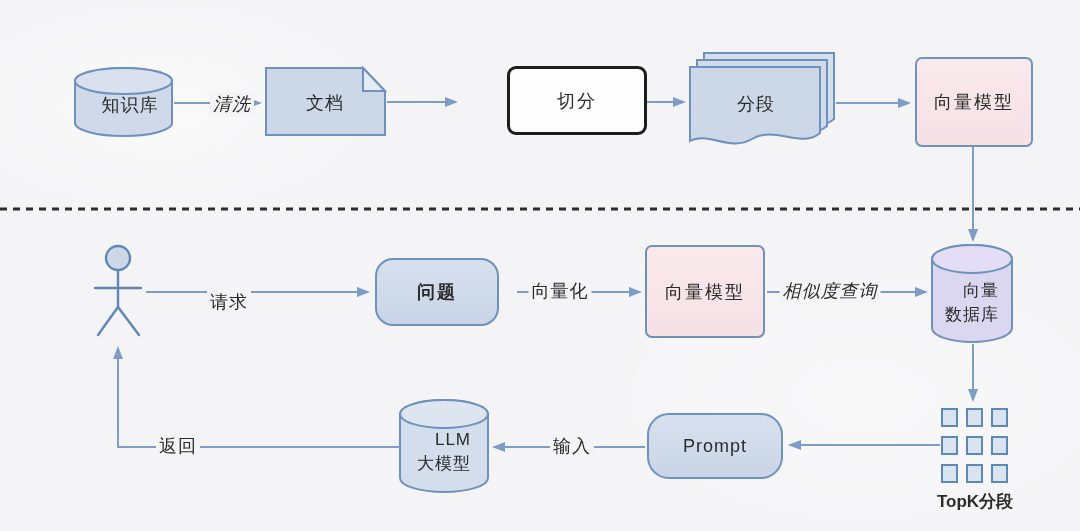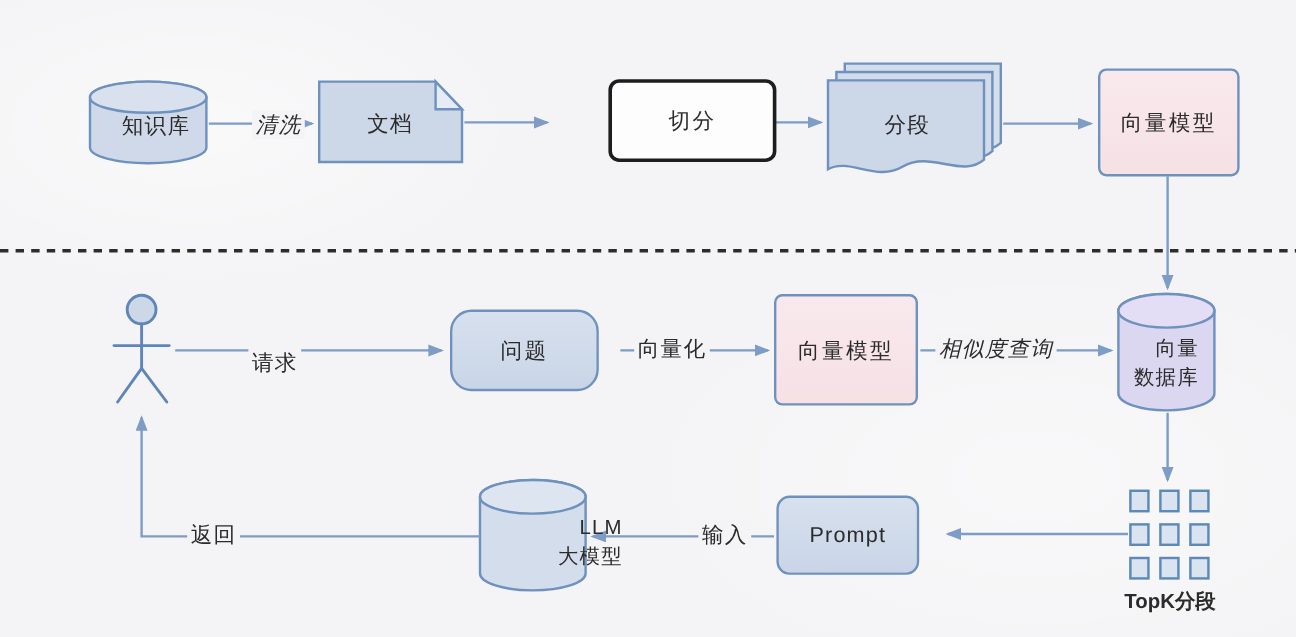--- a/index.html
+++ b/index.html
@@ -20,25 +20,25 @@
   .edge-lbl{background:#f4f3f5;padding:0 3px;z-index:3;}
   .node{
     position:absolute;display:flex;align-items:center;justify-content:center;
     font-size:18px;color:#2b2b2b;box-sizing:border-box;letter-spacing:2px;z-index:2;
   }
   #split-box{left:462px;top:66px;width:140px;height:69px;background:#fdfdfd;
     border:3px solid #1d1d1f;border-radius:9px;margin-left:45px;}
   #vm-top{left:915px;top:57px;width:118px;height:90px;
     background:linear-gradient(180deg,#f9e9ec,#f6e1e5);border:2px solid #6e91bd;border-radius:7px;}
   #question-box{left:375px;top:258px;width:124px;height:68px;
-    background:linear-gradient(180deg,#d7e0ee,#c9d5e7);border:2px solid #6e91bd;border-radius:18px;}
+    background:linear-gradient(180deg,#d7e0ee,#c9d5e7);border:2px solid #6e91bd;border-radius:18px;font-weight:bold;}
   #vm-bottom{left:645px;top:245px;width:120px;height:93px;
     background:linear-gradient(180deg,#f9e9ec,#f6e1e5);border:2px solid #6e91bd;border-radius:7px;}
-  #prompt-box{left:647px;top:413px;width:119px;height:66px;letter-spacing:1px;
-    background:linear-gradient(180deg,#d7e0ee,#c9d5e7);border:2px solid #6e91bd;border-radius:11px;}
+  #prompt-box{left:647px;top:413px;width:136px;height:66px;letter-spacing:1px;
+    background:linear-gradient(180deg,#d7e0ee,#c9d5e7);border:2px solid #6e91bd;border-radius:22px;}
   #topk-grid{
     position:absolute;left:941px;top:408px;width:68px;height:76px;z-index:2;
     display:grid;grid-template-columns:repeat(3,17px);grid-template-rows:repeat(3,19px);
     column-gap:8px;row-gap:9px;
   }
   .chunk{background:#dae3f0;border:2px solid #5d89b8;box-sizing:border-box;}
   .two-line{display:flex;flex-direction:column;align-items:flex-end;line-height:24px;font-size:17px;}
 </style>
 </head>
 <body>
@@ -122,26 +122,26 @@
     <div class="chunk"></div>
   </div>
 
   <div class="lbl" style="left:130px;top:105px;">知识库</div>
   <div class="lbl" style="left:325px;top:103px;text-align:right;">文档</div>
   <div class="lbl" style="left:756px;top:104px;">分段</div>
   <div class="lbl two-line" style="left:972px;top:303px;letter-spacing:1px;">
     <span>向量</span>
     <span>数据库</span>
   </div>
-  <div class="lbl two-line" style="left:444px;top:452px;letter-spacing:1px;margin-left:48px;">
+  <div class="lbl two-line" style="left:444px;top:452px;letter-spacing:1px;">
     <span>LLM</span>
     <span>大模型</span>
   </div>
   <div class="lbl" style="left:975px;top:501px;font-size:17px;letter-spacing:0;font-weight:bold;">TopK分段</div>
 
   <div class="lbl edge-lbl" style="left:232px;top:104px;font-style:italic;">清洗</div>
   <div class="lbl edge-lbl" style="left:229px;top:302px;">请求</div>
   <div class="lbl edge-lbl" style="left:560px;top:291px;">向量化</div>
   <div class="lbl edge-lbl" style="left:830px;top:291px;font-style:italic;">相似度查询</div>
-  <div class="lbl edge-lbl" style="left:572px;top:446px;margin-left:32px;">输入</div>
+  <div class="lbl edge-lbl" style="left:572px;top:446px;">输入</div>
   <div class="lbl edge-lbl" style="left:178px;top:446px;font-family:Liberation Serif, serif;">返回</div>
 
 </div>
 
 </body></html>

